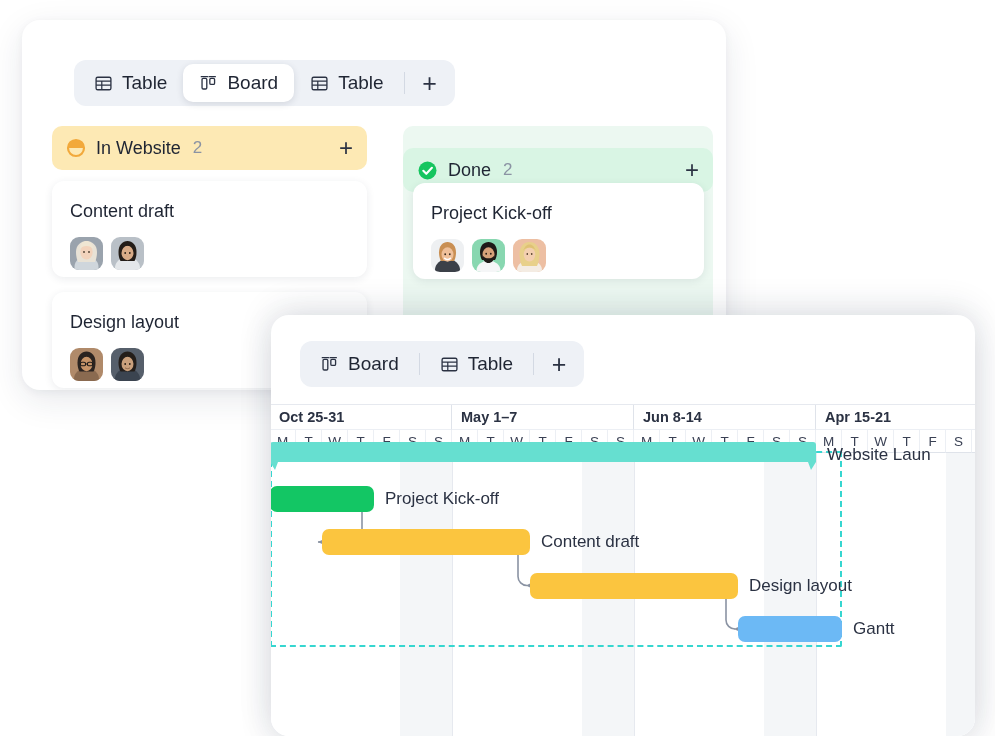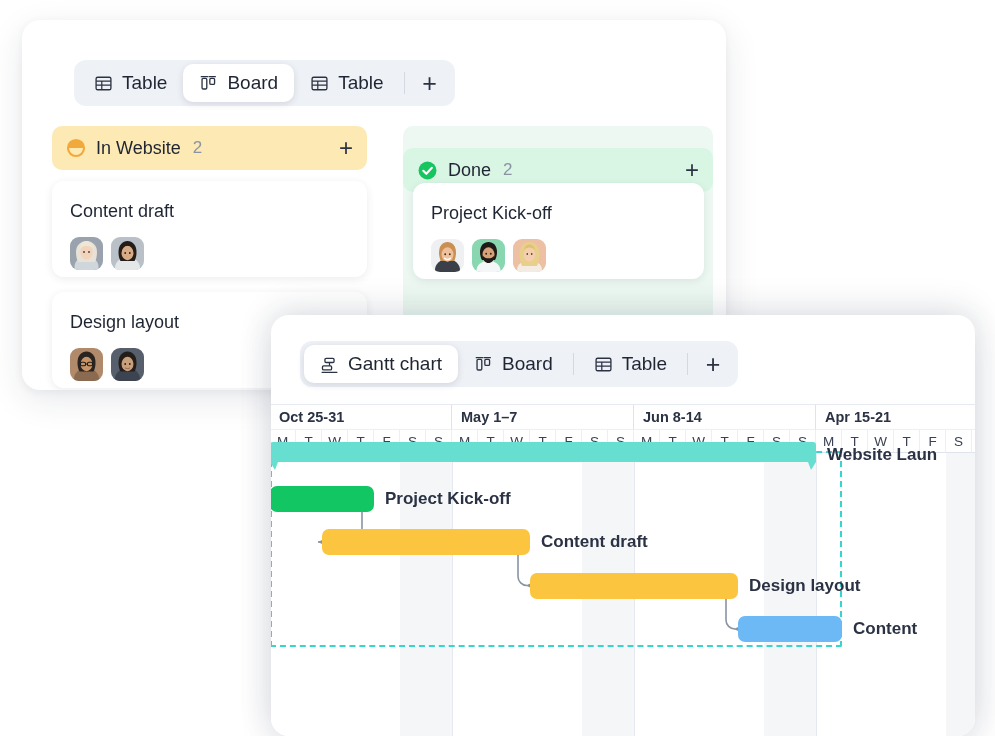--- a/index.html
+++ b/index.html
@@ -113,21 +113,21 @@
   .daycol {
     position: absolute; top: 48px; bottom: 0; width: 26px;
   }
   .daycol.weekend { background: #f4f6f8; }
   .daycol.wline { border-left: 1px solid #e6e9ef; }
 
   .bar {
     position: absolute; height: 26px; border-radius: 7px;
   }
   .bar-label {
-    position: absolute; font-size: 17px; color: #2b3243; white-space: nowrap; font-weight: bold;
+    position: absolute; font-size: 17px; color: #2b3243; white-space: nowrap;
   }
   .summary-bar {
     position: absolute; height: 26px;
   }
   .sel-rect {
     position: absolute;
     border: 2px dashed #36d6d0;
     border-radius: 2px;
     pointer-events: none;
   }
@@ -290,31 +290,20 @@
             <ellipse cx="18.7" cy="15" rx="0.85" ry="1" fill="#5a4430"></ellipse>
           </svg>
         </span>
       </div>
     </div>
   </div>
 
   <div id="gantt-window">
 
     <div class="tabbar" id="gantt-tabbar">
-      <div class="tab active">
-        <span class="ico">
-          <svg width="19" height="19" viewBox="0 0 20 20" fill="none">
-            <rect x="5.2" y="3.6" width="9.6" height="4.3" rx="1.3" stroke="#2b3243" stroke-width="1.4"></rect>
-            <rect x="2.6" y="11.4" width="9.6" height="4.3" rx="1.3" stroke="#2b3243" stroke-width="1.4"></rect>
-            <path d="M10 7.9v3.5" stroke="#2b3243" stroke-width="1.3"></path>
-            <path d="M2.2 18.2h15.6" stroke="#2b3243" stroke-width="1.4" stroke-linecap="round"></path>
-          </svg>
-        </span>
-        <span>Gantt chart</span>
-      </div>
       <div class="tab">
         <span class="ico">
           <svg width="19" height="19" viewBox="0 0 20 20" fill="none">
             <rect x="3.2" y="4.6" width="5" height="11.2" rx="1.3" stroke="#2b3243" stroke-width="1.4"></rect>
             <rect x="11.4" y="4.6" width="5" height="6.4" rx="1.3" stroke="#2b3243" stroke-width="1.4"></rect>
             <path d="M2.4 2.8h6.6M10.6 2.8h6.6" stroke="#2b3243" stroke-width="1.4" stroke-linecap="round"></path>
           </svg>
         </span>
         <span>Board</span>
       </div>
@@ -415,17 +404,17 @@
               <path d="M3 0 H543 a3 3 0 0 1 3 3 V20 l-5 8 -3 -8 H8 l-3 8 -5 -8 V3 a3 3 0 0 1 3 -3 Z" fill="#66dfd0"></path>
             </svg></div>
           <div class="bar-label" style="left: 556px; top: 40px;">Website Laun</div>
           <div class="bar" style="left: -1px; top: 80.5px; width: 104px; background: rgb(19, 198, 100);"></div>
           <div class="bar-label" style="left: 114px; top: 83.5px;">Project Kick-off</div>
           <div class="bar" style="left: 51px; top: 124px; width: 208px; background: rgb(251, 197, 63);"></div>
           <div class="bar-label" style="left: 270px; top: 127px;">Content draft</div>
           <div class="bar" style="left: 259px; top: 167.5px; width: 208px; background: rgb(251, 197, 63);"></div>
           <div class="bar-label" style="left: 478px; top: 170.5px;">Design layout</div>
           <div class="bar" style="left: 467px; top: 211px; width: 104px; background: rgb(108, 185, 245);"></div>
-          <div class="bar-label" style="left: 582px; top: 214px;">Content</div>
+          <div class="bar-label" style="left: 582px; top: 214px;">Gantt</div>
         </div>
     </div>
   </div>
 </div>
 
 </body></html>

